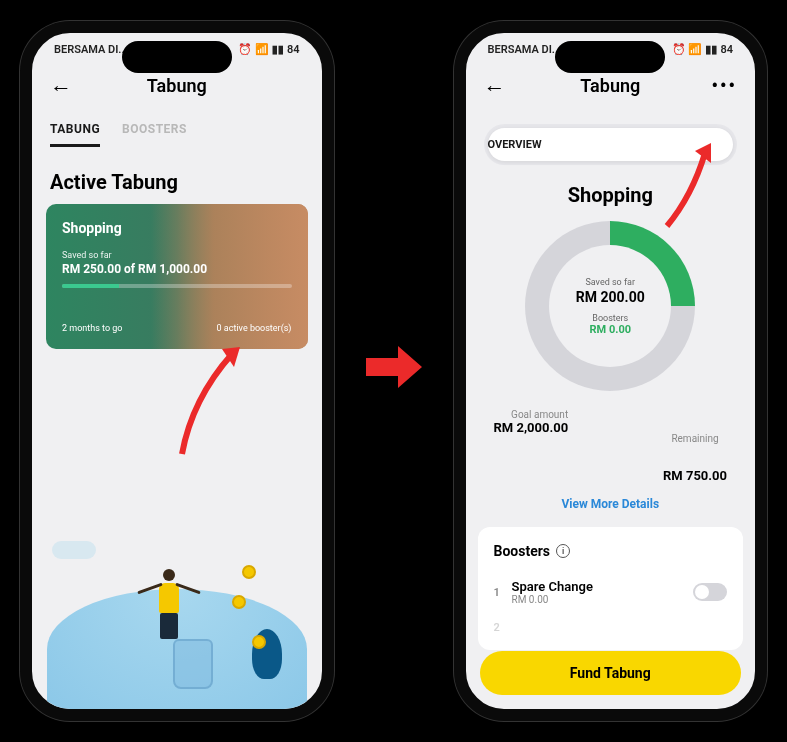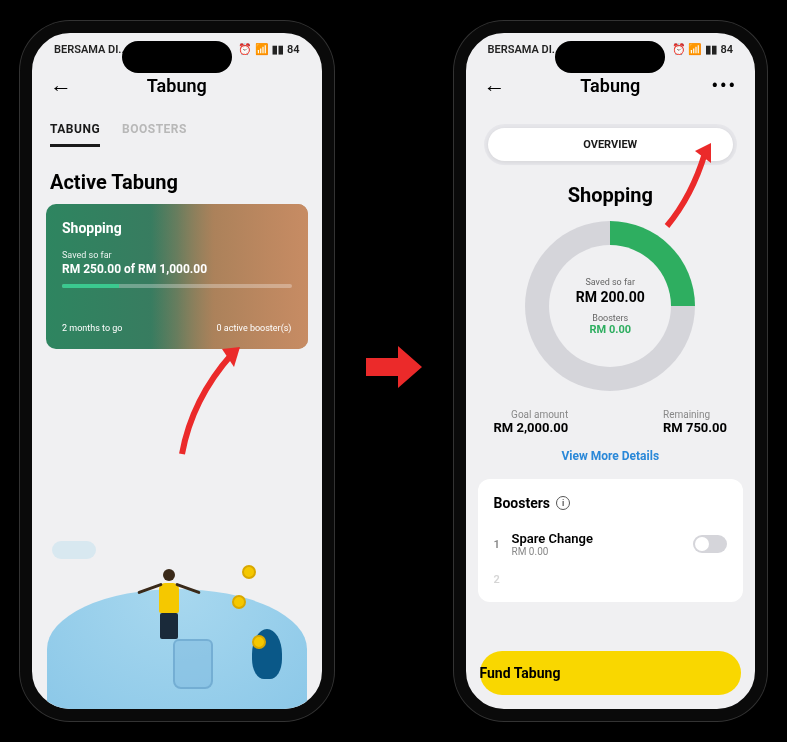--- a/index.html
+++ b/index.html
@@ -42,48 +42,48 @@
   .coin.c1 { bottom: 130px; left: 210px; }
   .coin.c2 { bottom: 100px; left: 200px; }
   .coin.c3 { bottom: 60px; left: 220px; }
   .cloud { position: absolute; background: #d8e8f0; border-radius: 20px; }
   .cloud.cl1 { bottom: 150px; left: 20px; width: 44px; height: 18px; }
   .cloud.cl2 { bottom: 60px; left: 30px; width: 36px; height: 14px; }
   .red-arrow-1 { position: absolute; bottom: 250px; left: 130px; z-index: 5; }
   
   
   .seg-pill { margin: 12px 18px 18px 18px; background: #e6e6ea; border-radius: 22px; display: flex; padding: 4px; font-size: 11px; font-weight: 700; }
-  .seg { flex: 1; text-align: center; padding: 10px 0; border-radius: 18px; cursor: pointer; color: #888; }
+  .seg { flex: 1; padding: 10px 0; border-radius: 18px; cursor: pointer; color: #888; }
   .seg.active { background: #fff; color: #1a1a1a; box-shadow: 0 1px 4px rgba(0,0,0,0.08); }
   .seg .dot { display: inline-block; width: 6px; height: 6px; background: #e05050; border-radius: 50%; margin-left: 4px; vertical-align: middle; }
   .detail-title { text-align: center; font-size: 20px; font-weight: 700; margin-bottom: 14px; }
   .ring-wrap { display: flex; justify-content: center; margin-bottom: 18px; }
   .ring { width: 170px; height: 170px; border-radius: 50%; background: conic-gradient(#2eae60 0deg 90deg, #d5d5da 90deg 360deg); display: flex; align-items: center; justify-content: center; }
   .ring-inner { width: 122px; height: 122px; background: #f0f0f2; border-radius: 50%; display: flex; flex-direction: column; align-items: center; justify-content: center; }
   .ring-inner .lbl { font-size: 9px; color: #666; }
   .ring-inner .val { font-size: 14px; font-weight: 700; margin: 2px 0 8px 0; }
   .ring-inner .lbl2 { font-size: 9px; color: #666; }
   .ring-inner .val2 { font-size: 11px; font-weight: 700; color: #2eae60; }
   .stats { display: flex; justify-content: space-between; padding: 0 28px; margin-bottom: 14px; }
   .stat .slbl { font-size: 10px; color: #888; text-align: right; }
-  .stat.r .slbl, .stat.r .sval { text-align: left; }
+  .stat.r .slbl, .stat.r .sval { text-align: center; margin-top: 24px; }
   .stat .sval { font-size: 13px; font-weight: 700; }
   .link { text-align: center; font-size: 12px; font-weight: 700; color: #2a88d8; cursor: pointer; margin-bottom: 16px; }
   .boosters-panel { background: #fff; margin: 0 12px; border-radius: 12px; padding: 16px 16px 8px 16px; }
   .boosters-head { display: flex; align-items: center; gap: 6px; font-size: 14px; font-weight: 700; margin-bottom: 12px; }
   .info-icon { width: 14px; height: 14px; border: 1.5px solid #555; border-radius: 50%; font-size: 9px; display: flex; align-items: center; justify-content: center; font-weight: 400; }
   .booster-row { display: flex; align-items: center; padding: 8px 0; }
   .booster-num { width: 18px; font-size: 11px; color: #888; font-weight: 600; }
   .booster-info { flex: 1; }
   .booster-name { font-size: 13px; font-weight: 600; }
   .booster-amt { font-size: 10px; color: #888; }
   .toggle { width: 34px; height: 18px; background: #d5d5da; border-radius: 10px; position: relative; cursor: pointer; }
   .toggle::after { content: ''; position: absolute; width: 14px; height: 14px; background: #fff; border-radius: 50%; top: 2px; left: 2px; }
   .booster-row.faded { opacity: 0.35; }
-  .fund-btn { position: absolute; bottom: 14px; left: 14px; right: 14px; background: #f9d700; text-align: left; padding: 14px 0; border-radius: 24px; font-size: 14px; font-weight: 700; cursor: pointer; }
+  .fund-btn { position: absolute; bottom: 14px; left: 14px; right: 14px; background: #f9d700; text-align: center; padding: 14px 0; border-radius: 24px; font-size: 14px; font-weight: 700; cursor: pointer; }
   .red-arrow-2 { position: absolute; top: 108px; right: 28px; z-index: 5; }
   
   .big-arrow { color: #eb2a2a; font-size: 60px; align-self: center; }
 </style>
 </head>
 <body>
 
 <div class="phone">
   <div class="notch"></div>
   <div class="status-bar">

